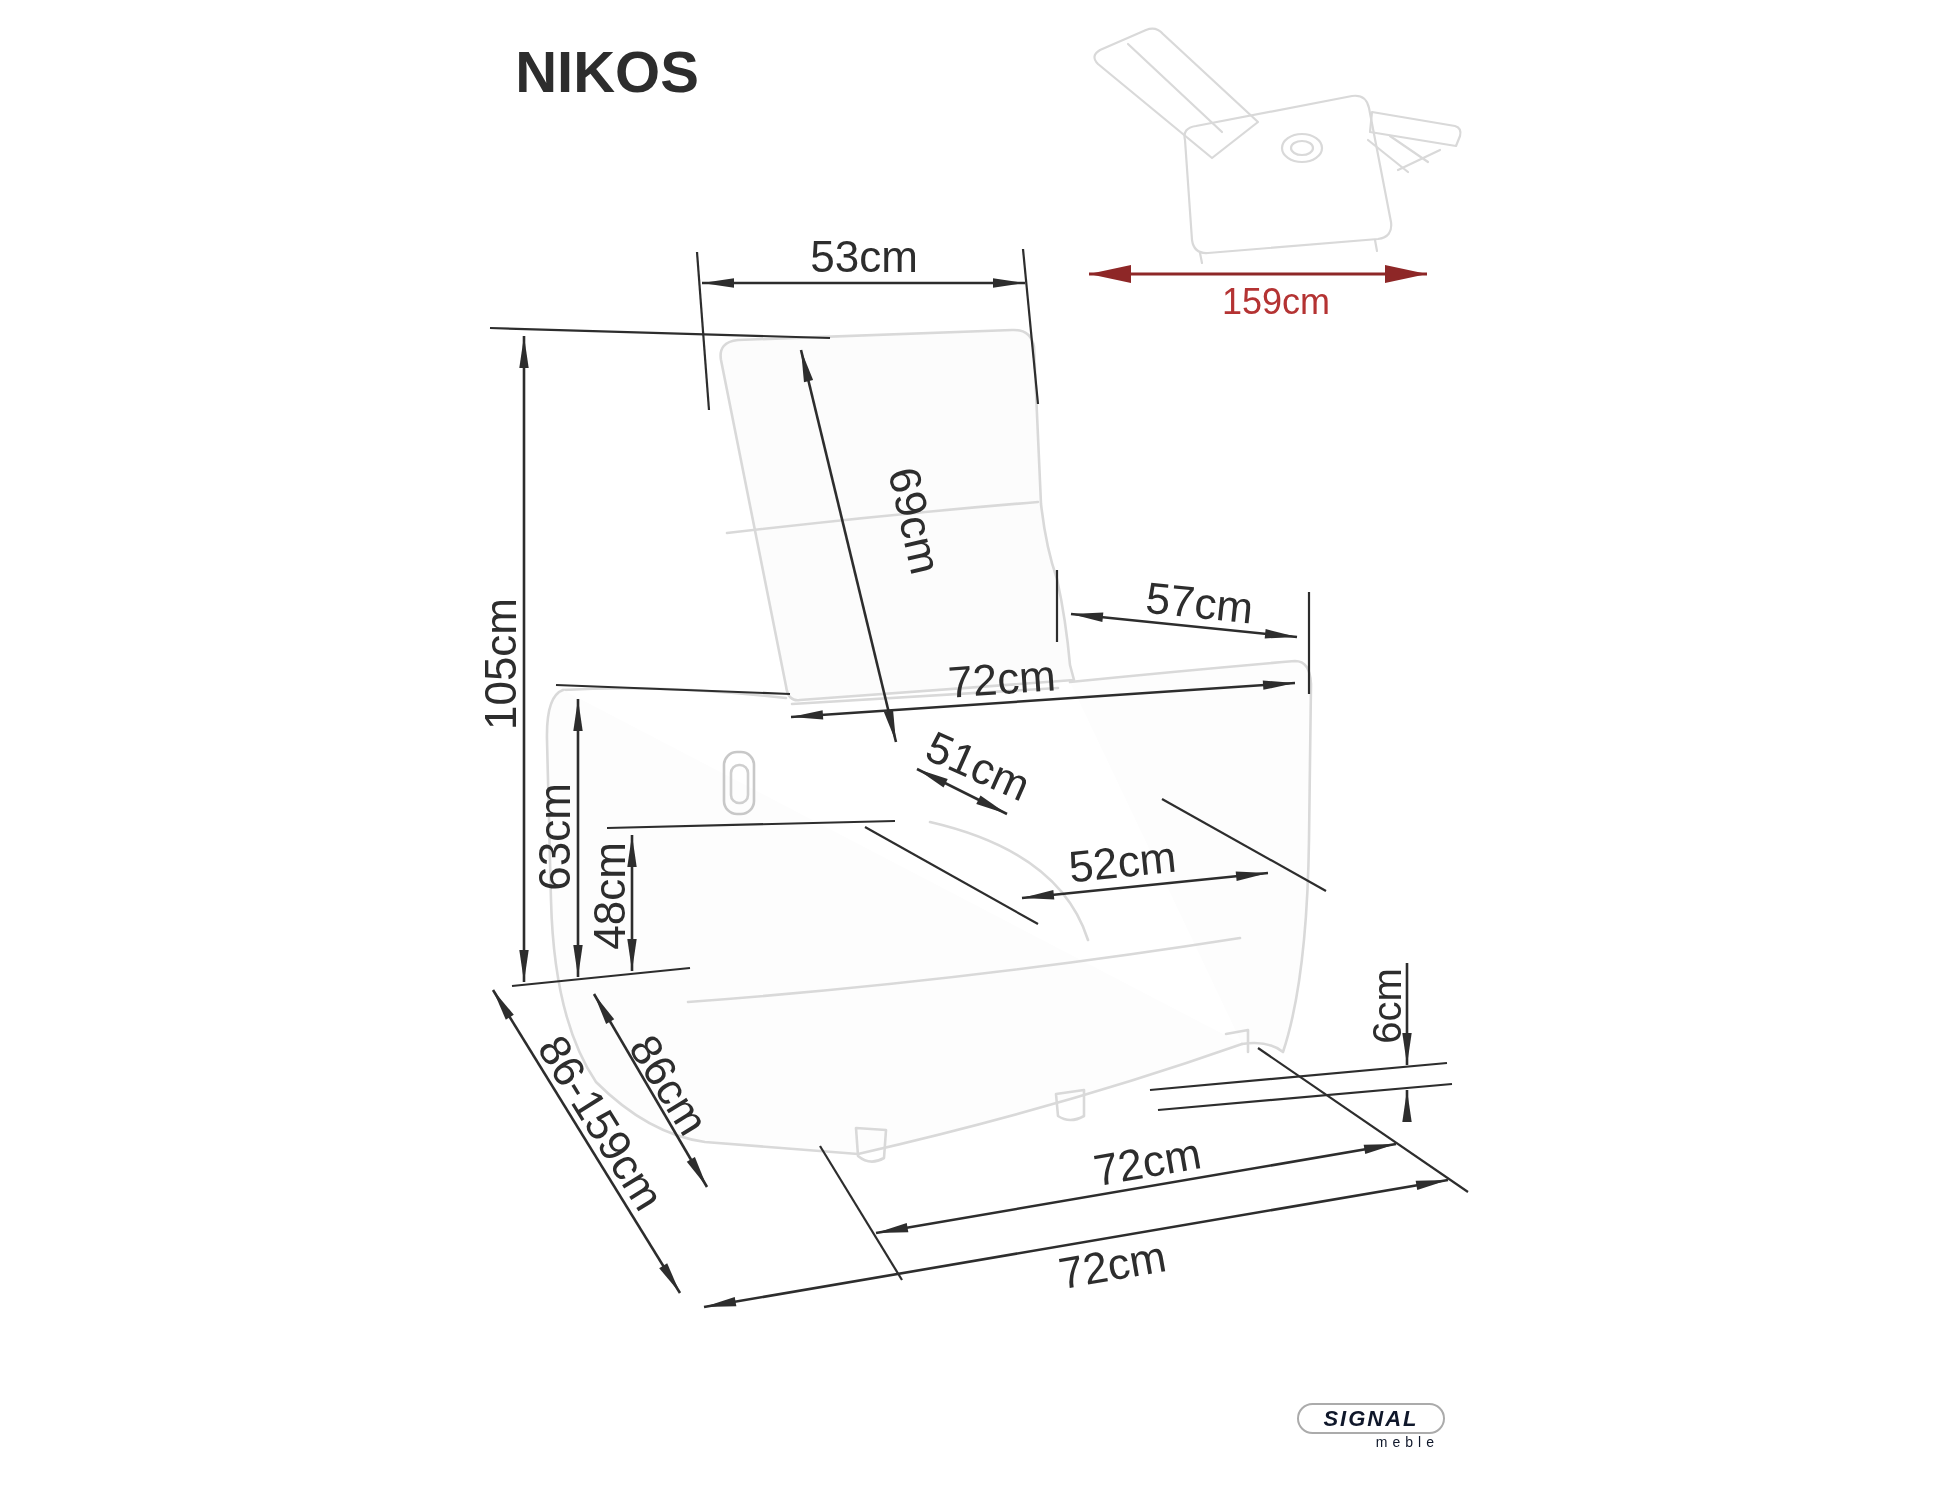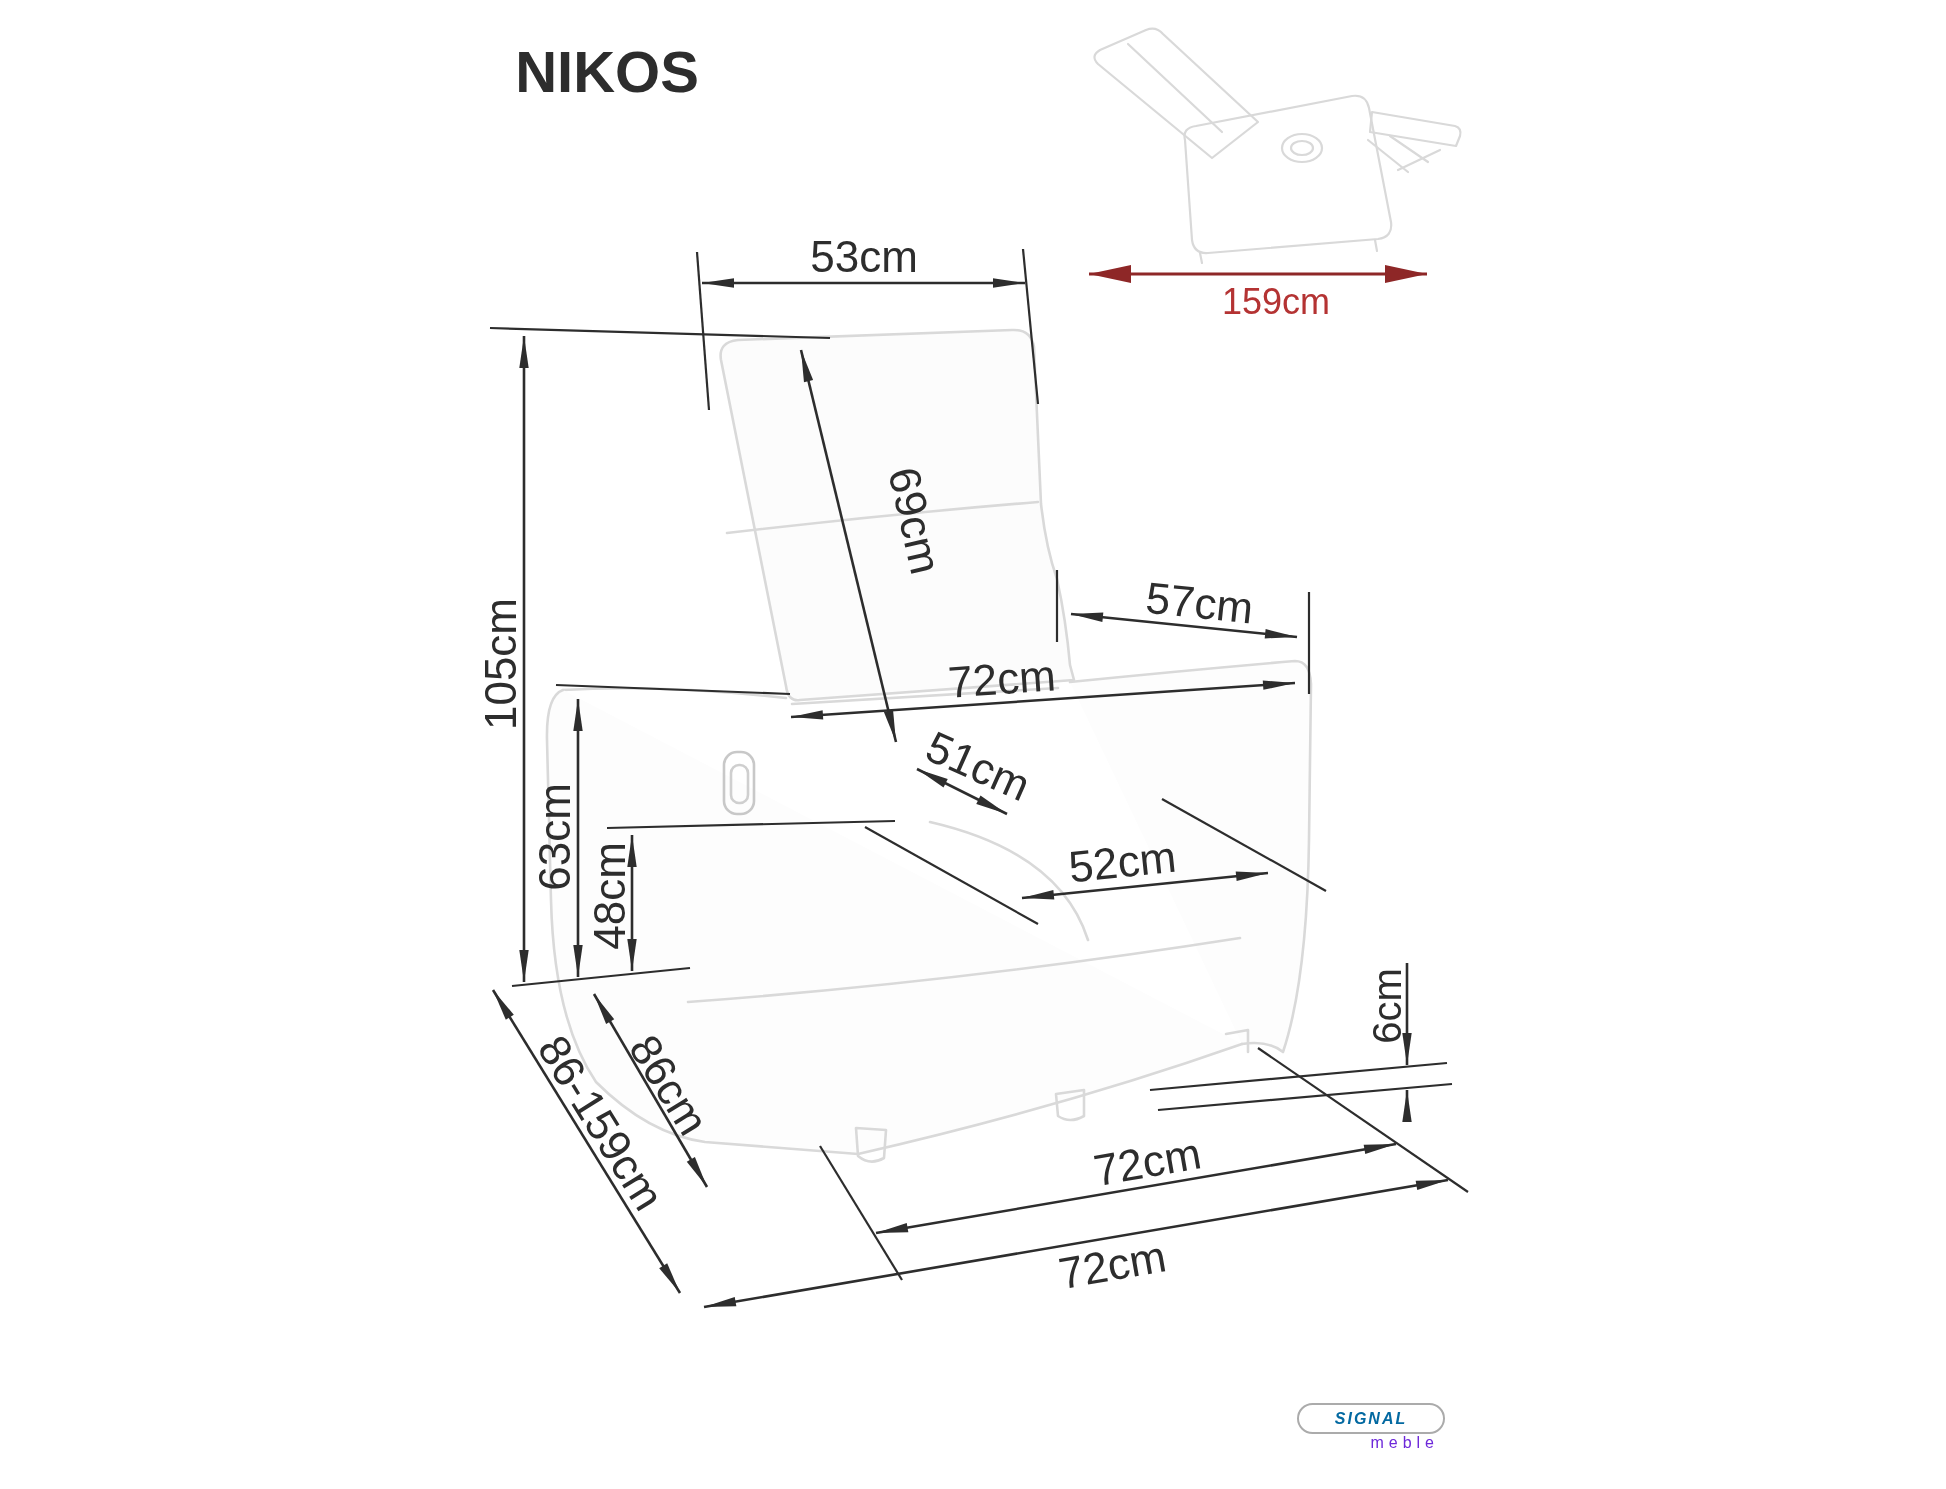--- a/index.html
+++ b/index.html
@@ -25,26 +25,26 @@
   .logo-pill{
     box-sizing:border-box;
     width:148px;height:31px;
     border:2px solid #ababab;border-radius:16px;
     display:flex;align-items:center;justify-content:center;
     background:#ffffff;
   }
   .logo-brand{
     font-family:"Liberation Sans",sans-serif;
     font-weight:bold;font-style:italic;
-    font-size:16px;letter-spacing:2px;color:#0369a1;
+    font-size:22px;letter-spacing:2px;color:#0f172a;
   }
   .logo-sub{
     position:absolute;right:8px;top:31px;
     font-family:"Liberation Sans",sans-serif;
-    font-size:16px;letter-spacing:5px;color:#6d28d9;
+    font-size:14px;letter-spacing:5px;color:#0f172a;
   }
 </style>
 </head>
 <body>
 
 <div id="page">
 
 <svg width="1946" height="1489" viewBox="0 0 1946 1489">
   <defs>
     <marker id="arr" viewBox="0 0 34 12" refX="33" refY="6" markerWidth="34" markerHeight="12" markerUnits="userSpaceOnUse" orient="auto-start-reverse">

